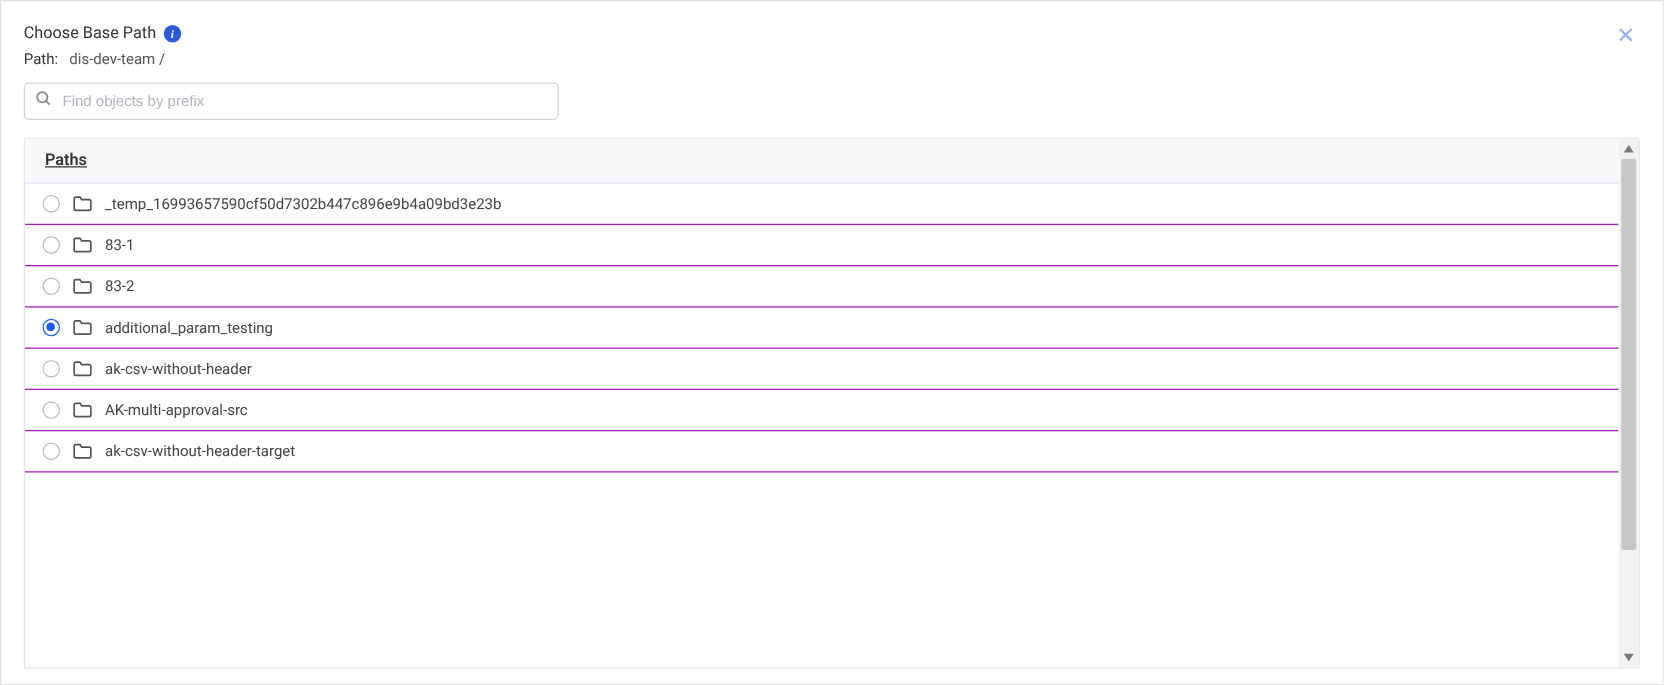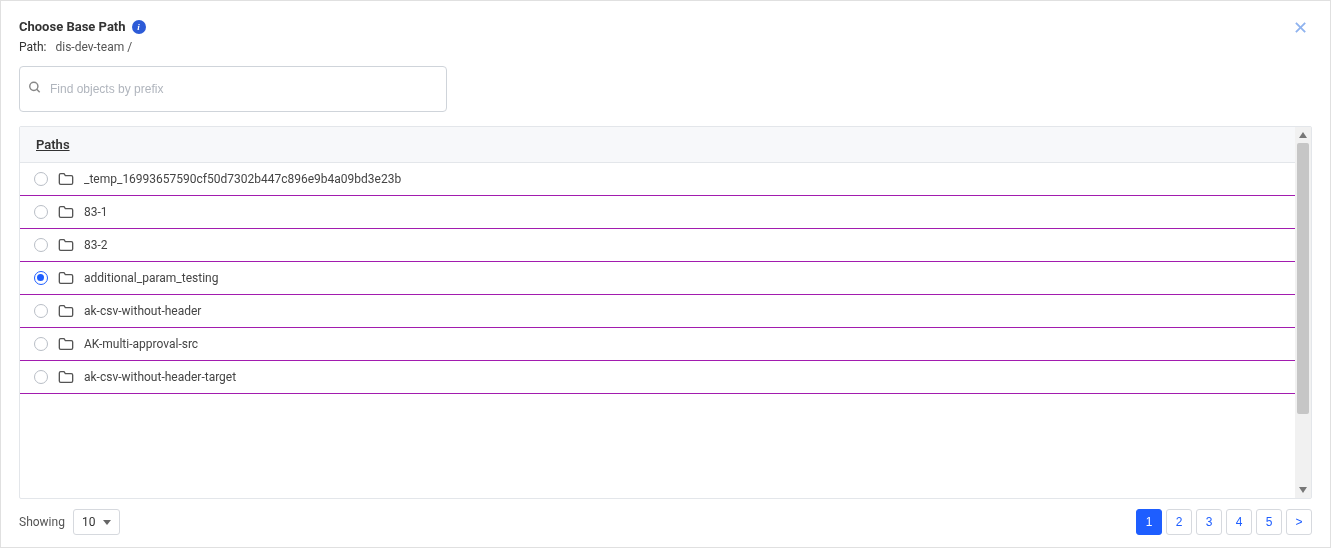--- a/index.html
+++ b/index.html
@@ -31,21 +31,21 @@
     }
     .title-row {
       display: flex;
       align-items: center;
       gap: 6px;
       margin-bottom: 6px;
     }
     .title-text {
       font-size: 13px;
       color: #333;
-      font-weight: 700;
+      font-weight: 400;
     }
     .info-icon {
       width: 14px; height: 14px; border-radius: 50%;
       background: #2d5bd7;
       color: #fff;
       display: inline-flex;
       align-items: center;
       justify-content: center;
       font-size: 9px;
       font-weight: bold;
@@ -68,21 +68,21 @@
     }
     .path-label { color: #333; margin-right: 6px; }
     .path-value { color: #555; text-align: right; }
     .search-wrap {
       position: relative;
       width: 428px;
       margin-bottom: 14px;
     }
     .search-input {
       width: 100%;
-      height: 46px;
+      height: 30px;
       border: 1px solid #cfd4da;
       border-radius: 4px;
       padding: 0 10px 0 30px;
       font-size: 12px;
       color: #333;
     }
     .search-input::placeholder { color: #b0b5bd; }
     .search-icon {
       position: absolute;
       left: 9px; top: 50%;
@@ -313,31 +313,14 @@
         <div class="outer-sb-thumb"></div>
       </div>
       <div class="outer-sb-btn">
         <svg width="10" height="10" viewBox="0 0 10 10">
             <polygon points="1,2 9,2 5,8" fill="#777"></polygon>
           </svg>
       </div>
     </div>
   </div>
 
-  <div class="footer">
-    <div class="showing">
-      <span>Showing</span>
-      <div class="page-size">
-        <span>10</span>
-        <span class="caret"></span>
-      </div>
-    </div>
-    <div class="pagination" id="pagination">
-        <button class="page-btn active">1</button>
-        <button class="page-btn">2</button>
-        <button class="page-btn">3</button>
-        <button class="page-btn">4</button>
-        <button class="page-btn">5</button>
-        <button class="page-btn">&gt;</button>
-      </div>
-  </div>
 
 </div>
 
 </body></html>

